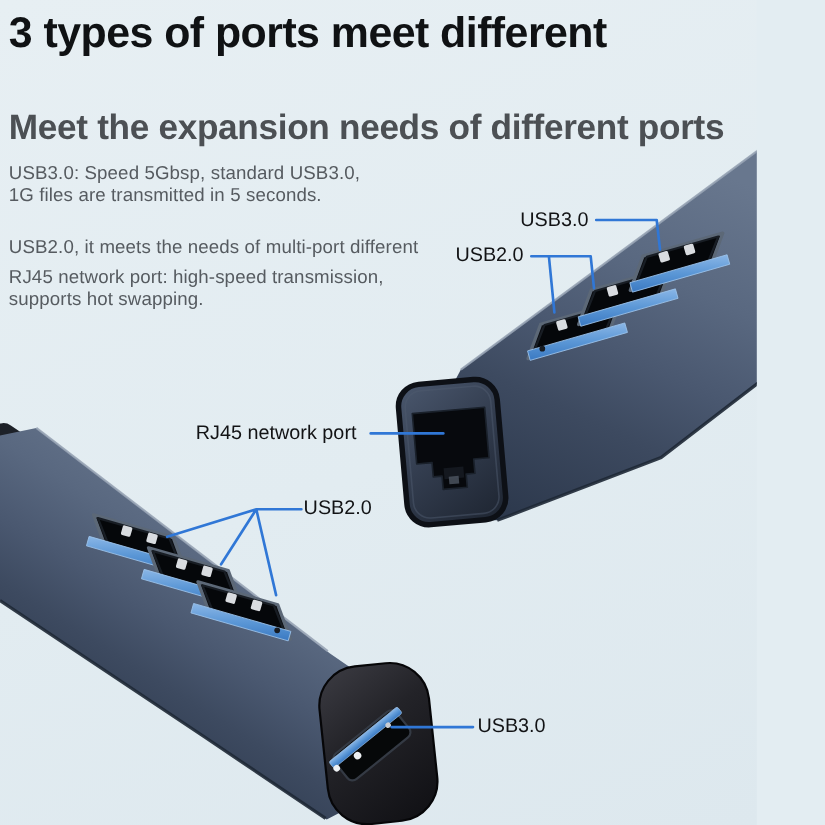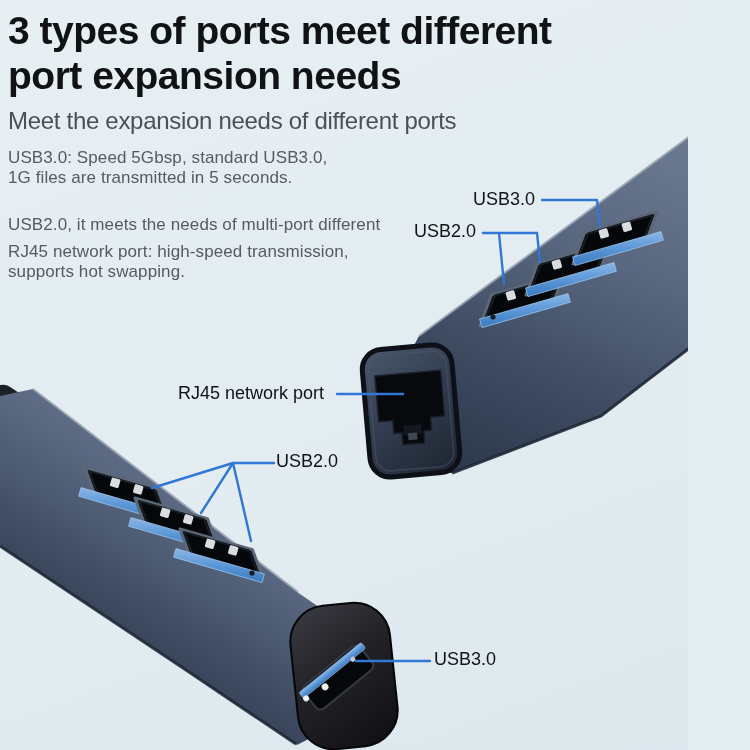--- a/index.html
+++ b/index.html
@@ -7,22 +7,22 @@
     position:relative;width:688px;height:750px;overflow:hidden;
     background:linear-gradient(160deg,#e7eff3 0%,#e2ecf1 55%,#dde8ee 100%);
     font-family:"Liberation Sans", sans-serif;
   }
   .title{
     position:absolute;left:8px;top:8px;width:700px;
     font-size:39px;font-weight:700;line-height:45px;
     color:#101214;letter-spacing:-0.5px;
   }
   .subtitle{
-    position:absolute;left:8px;top:107px;
-    font-size:24px;font-weight:400;color:#4c5054;letter-spacing:-0.3px;
+    position:absolute;left:8px;top:97px;
+    font-size:32px;font-weight:700;color:#4c5054;letter-spacing:-0.3px;
   }
   .features{position:absolute;left:8px;top:148px;width:430px;}
   .feature{margin:0 0 7px 0;font-size:17px;line-height:20px;color:#565b60;letter-spacing:0.1px;}
   .callout{
     position:absolute;font-size:18px;color:#121315;font-weight:400;white-space:nowrap;
   }
   .c-top-usb3{left:473px;top:189px;}
   .c-top-usb2{left:414px;top:221px;}
   .c-rj45{left:178px;top:383px;}
   .c-bot-usb2{left:276px;top:451px;}
@@ -127,21 +127,20 @@
       <path d="M 542,200 H 597 L 600,227"></path>
       <path d="M 483,233 H 537 M 499,233 L 504,284 M 537,233 L 540,262"></path>
       <path d="M 337,394 H 403"></path>
       <path d="M 274,463 L 233,463 L 152,488 M 233,463 L 201,513 M 233,463 L 251,541"></path>
       <path d="M 356,661 H 430"></path>
     </g>
   </svg>
 
   <div class="title">
     <div>3 types of ports meet different</div>
-    <div>port expansion needs</div>
   </div>
   <div class="subtitle">Meet the expansion needs of different ports</div>
 
   <div class="features">
     <p class="feature">
       <span>USB3.0: Speed 5Gbsp, standard USB3.0,</span><br>
       <span>1G files are transmitted in 5 seconds.</span>
     </p>
     <p class="feature">
       <br>

